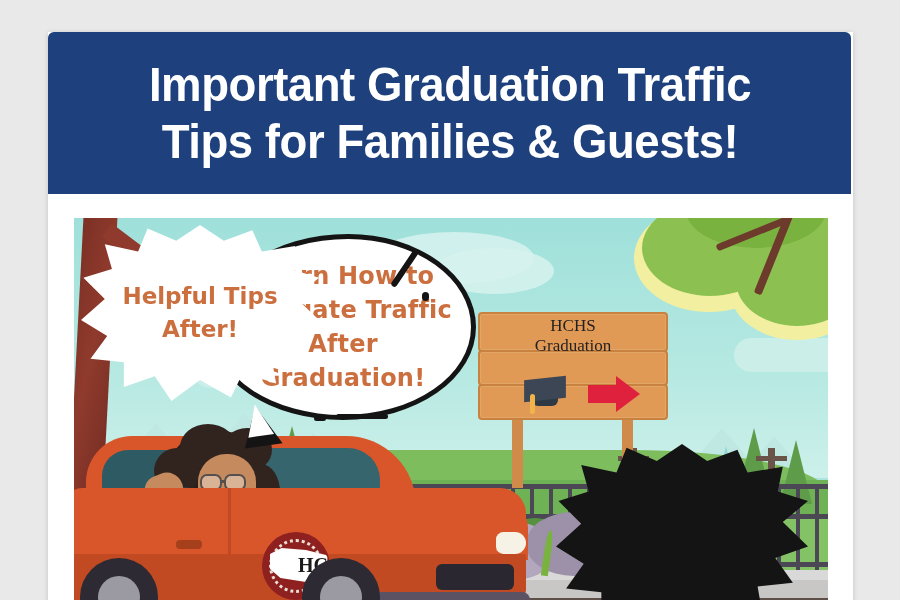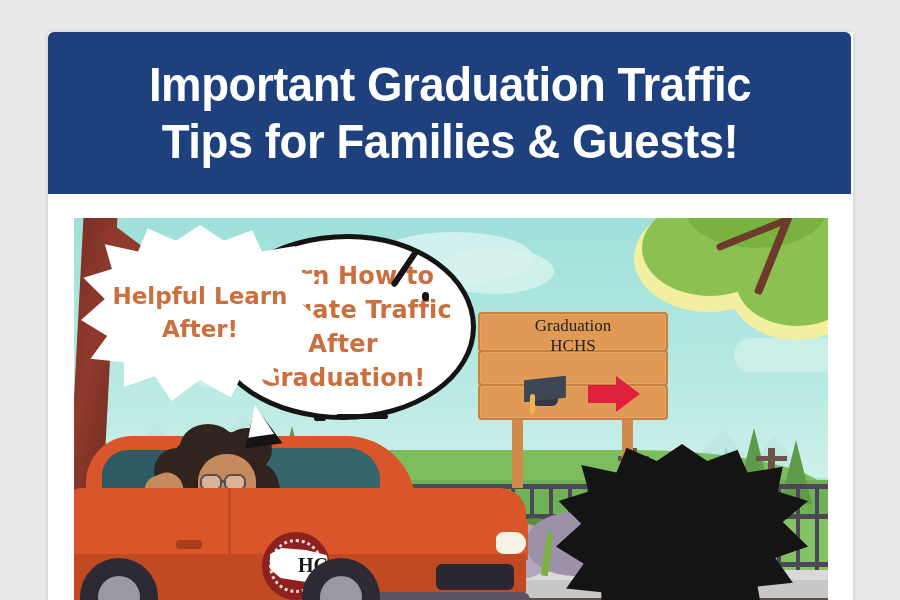--- a/index.html
+++ b/index.html
@@ -377,22 +377,22 @@
         <div class="tw-branch" style="left:700px;top:-30px;width:8px;height:110px;transform:rotate(22deg);"></div>
         <div class="tw-branch" style="left:640px;top:12px;width:78px;height:7px;transform:rotate(-22deg);"></div>
 
         <div class="sign">
           <div class="sign-post sp-l"></div>
           <div class="sign-post sp-r"></div>
           <div class="plank pl3"></div>
           <div class="plank pl2"></div>
           <div class="plank pl1"></div>
           <div class="sign-text">
+            <div>HCHS</div>
             <div>Graduation</div>
-            <div>HCHS</div>
           </div>
           <div class="cap">
             <div class="cap-base"></div>
             <div class="cap-top"></div>
             <div class="cap-tassel"></div>
           </div>
           <div class="arrow-wrap">
             <div class="arrow-body"></div>
             <div class="arrow-head"></div>
           </div>
@@ -460,21 +460,21 @@
           </div>
         </div>
         <div class="shine" style="left:328px;top:28px;width:6px;height:44px;transform:rotate(34deg);border-radius:4px;"></div>
         <div class="shine" style="left:348px;top:74px;width:7px;height:9px;"></div>
         <div class="shine" style="left:262px;top:196px;width:52px;height:5px;"></div>
         <div class="shine" style="left:240px;top:198px;width:12px;height:5px;"></div>
 
         <div class="burst"></div>
         <div class="burst-in">
           <div class="burst-text">
-            <div>Helpful Learn</div>
+            <div>Helpful Tips</div>
             <div>After!</div>
           </div>
         </div>
 
       </div>
     </div>
 
   </div>
 </div>
 

